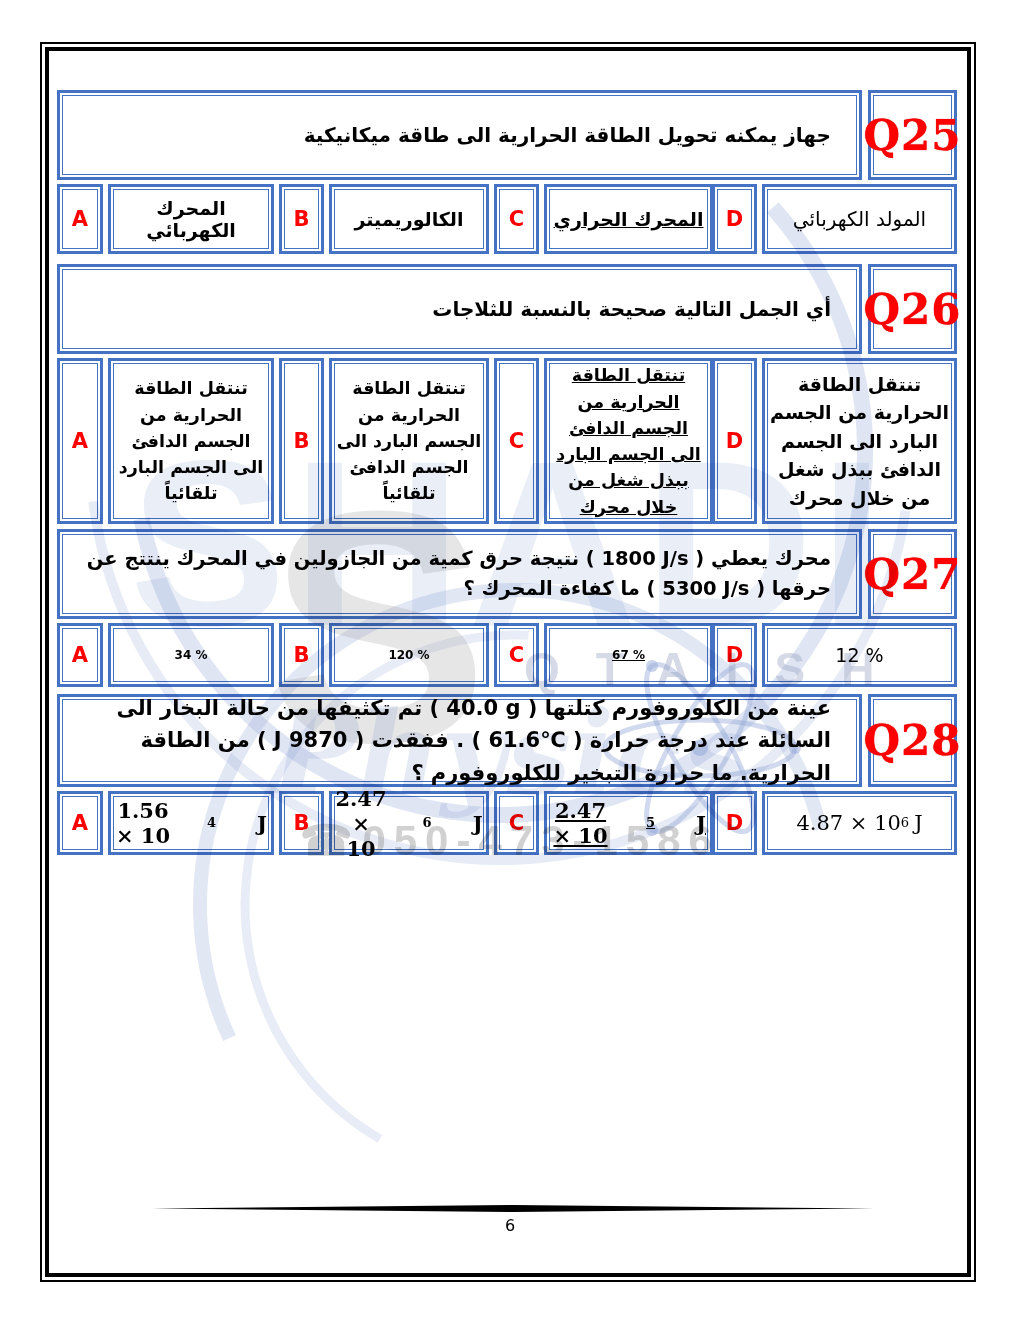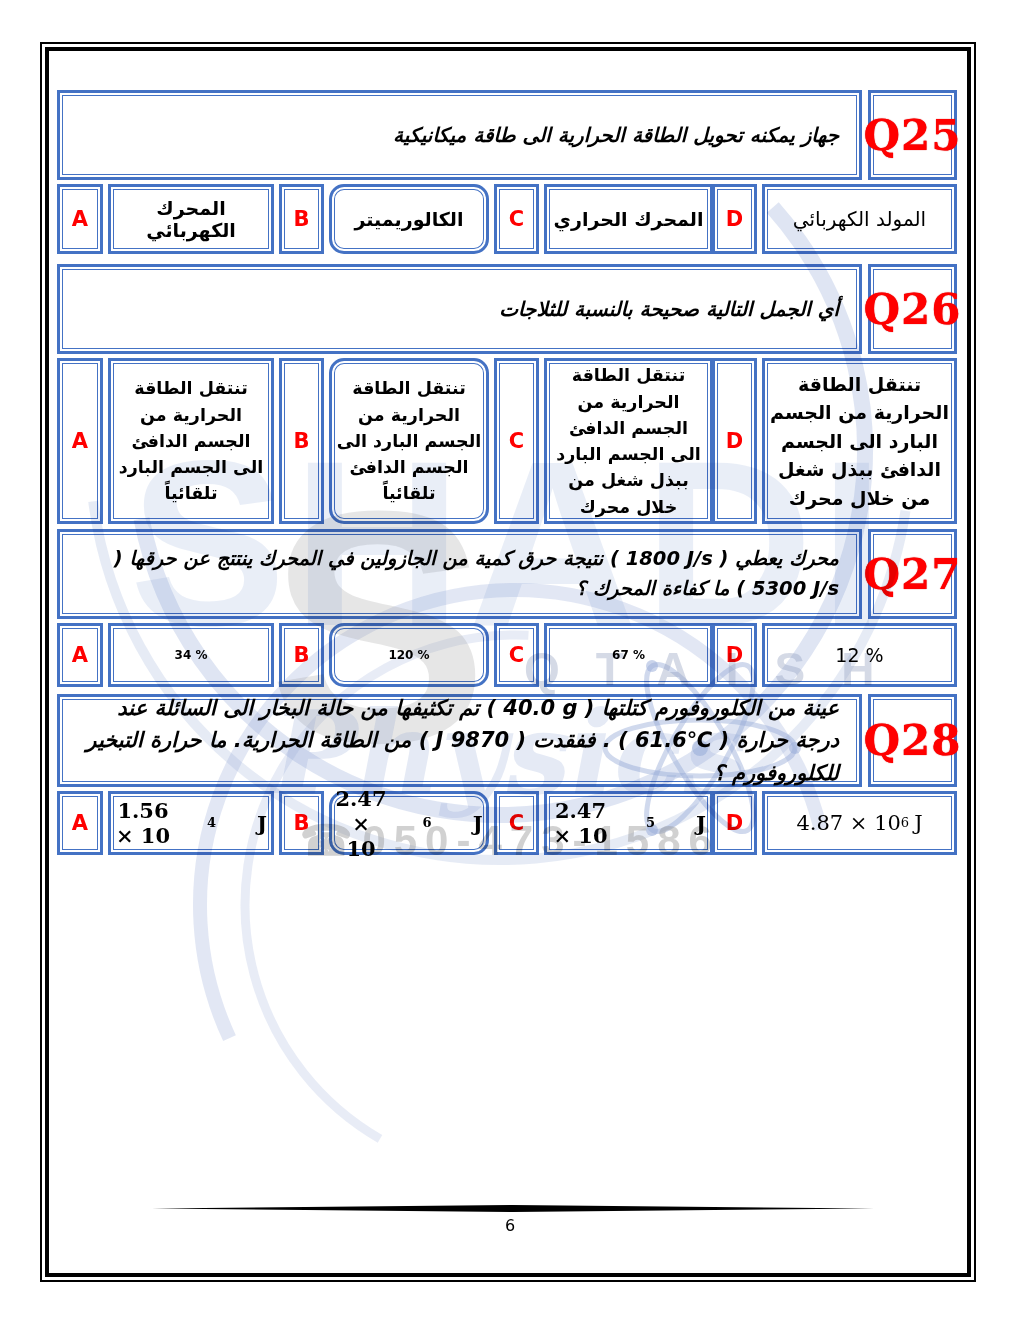--- a/index.html
+++ b/index.html
@@ -14,33 +14,33 @@
   .bluebox{
     position:absolute;box-sizing:border-box;background:#fff;
     border:3px solid #4472C4;
     box-shadow:inset 0 0 0 2px #ffffff, inset 0 0 0 3px #4472C4;
   }
   .row{position:absolute;left:57px;width:900px;}
   
   .qtext-box{left:0;top:0;bottom:0;width:805px;display:flex;align-items:center;}
   .qlabel-box{right:0;top:0;bottom:0;width:89px;display:flex;align-items:center;justify-content:center;}
   .qtext{
-    direction:rtl;text-align:right;width:100%;padding:4px 20px 4px 10px;box-sizing:border-box;
-    font-weight:bold;font-size:20px;line-height:1.55;color:#000;font-style:italic;
+    direction:rtl;text-align:right;width:100%;padding:4px 28px 4px 10px;box-sizing:border-box;
+    font-weight:bold;font-size:20px;line-height:1.55;color:#000;
   }
   .qlabel{
     font-family:"DejaVu Serif",serif;font-weight:bold;font-size:42px;color:#ff0000;
     text-shadow:0 0 1px #d00000;letter-spacing:1px;
   }
   
   .lab{display:flex;align-items:center;justify-content:center;font-weight:bold;font-size:21px;color:#ff0000;top:0;bottom:0;}
   .val{display:flex;align-items:center;justify-content:center;text-align:center;top:0;bottom:0;padding:6px 4px;}
   .col-la{left:0;width:46px;}   .col-va{left:51px;width:166px;}
-  .col-lb{left:222px;width:45px;} .col-vb{left:272px;width:160px;border-radius:15px;}
-  .col-lc{left:437px;width:45px;} .col-vc{left:487px;width:169px;}
+  .col-lb{left:222px;width:45px;} .col-vb{left:272px;width:160px;}
+  .col-lc{left:437px;width:45px;} .col-vc{left:487px;width:169px;text-decoration:underline;}
   .col-ld{left:655px;width:45px;} .col-vd{left:705px;width:195px;}
   .ar{direction:rtl;font-weight:bold;color:#000;font-size:19px;}
   .ar-sm{direction:rtl;font-weight:bold;color:#000;font-size:17.5px;line-height:1.5;}
   .ar-light{direction:rtl;font-weight:normal;color:#000;font-size:20px;}
   .num{direction:ltr;font-weight:bold;color:#000;font-size:12px;}
   .num-light{direction:ltr;font-weight:normal;color:#000;font-size:19px;}
   .sci{direction:ltr;font-family:"DejaVu Serif",serif;font-weight:bold;color:#000;font-size:21px;gap:36px;}
   .sci-light{direction:ltr;font-family:"DejaVu Serif",serif;font-weight:normal;color:#000;font-size:21px;}
   .sci sup,.sci-light sup{font-size:13px;line-height:0;}
   .unit{margin-left:5px;}

